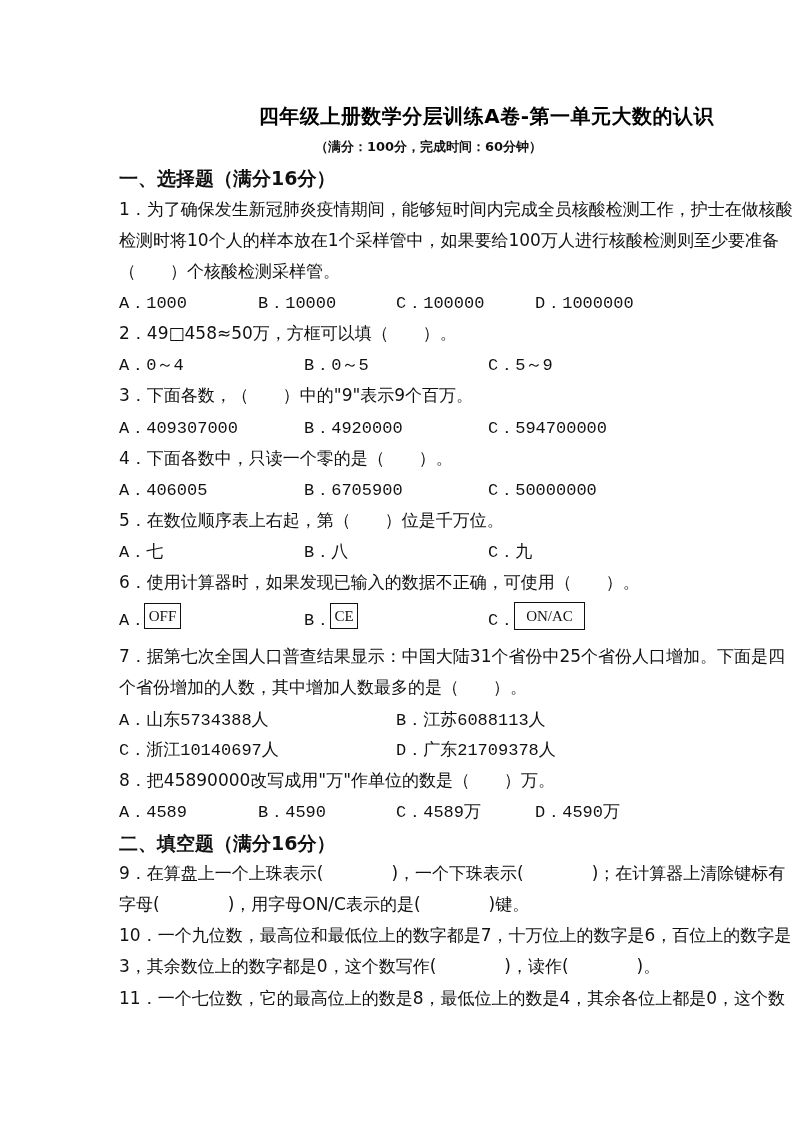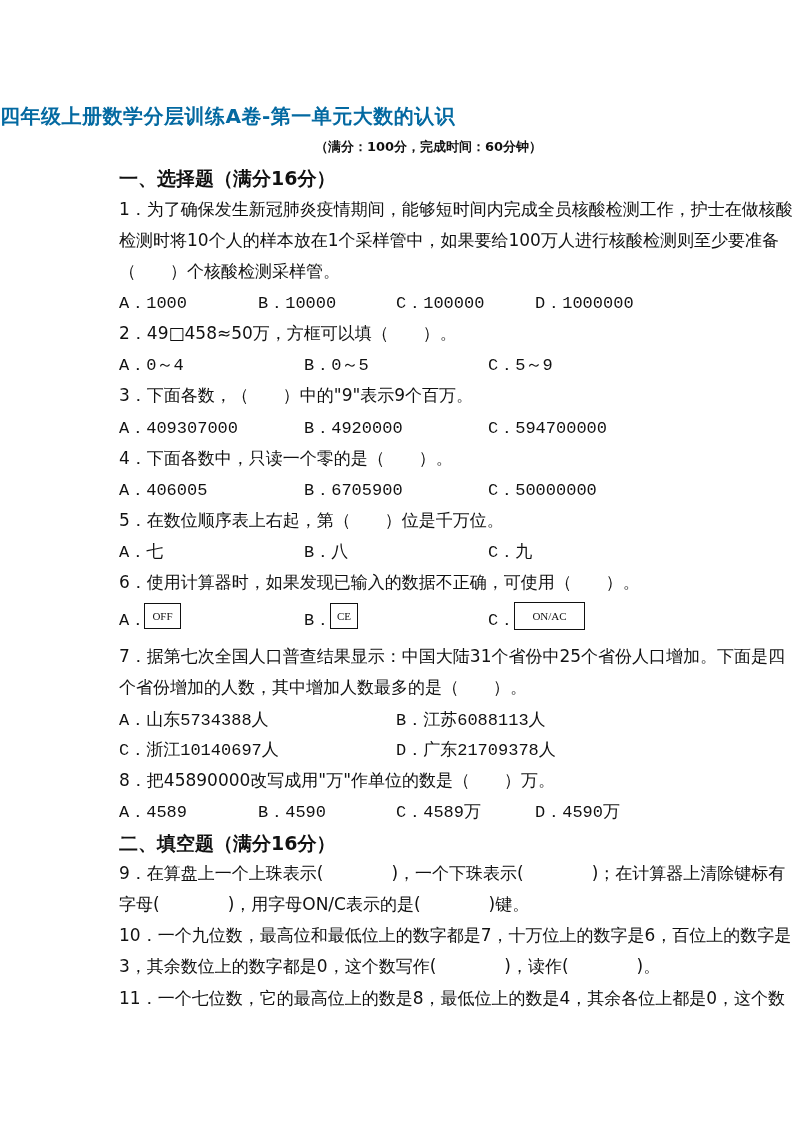--- a/index.html
+++ b/index.html
@@ -1,31 +1,31 @@
 <!DOCTYPE html>
 <html><head>
   <meta charset="utf-8">
   <style>
     html, body { margin: 0; padding: 0; background: #ffffff; }
     body { width: 793px; height: 1122px; position: relative; overflow: hidden;
       font-family: "DejaVu Serif", "Liberation Serif", serif; color: #111; }
     .page { position: absolute; left: 0; top: 0; width: 793px; height: 1122px; }
-    .title { position: absolute; top: 103px; left: 0; width: 714px; text-align: left;
-      color: #0369a1; font-size: 20px; font-weight: bold; letter-spacing: 0.5px;
+    .title { position: absolute; top: 103px; left: 0; width: 714px; text-align: right;
+      color: #000000; font-size: 20px; font-weight: bold; letter-spacing: 0.5px;
       font-family: "DejaVu Sans", "Liberation Sans", sans-serif; }
     .subtitle { position: absolute; top: 138px; left: 0; width: 793px; text-align: center;
       font-size: 13px; font-weight: bold; font-family: "DejaVu Sans", sans-serif; padding-left: 32px; }
     .section { position: absolute; left: 119px; font-size: 19px; font-weight: bold;
       font-family: "DejaVu Sans", sans-serif; }
     .line { position: absolute; left: 119px; font-size: 17px; white-space: nowrap;
       font-family: "DejaVu Sans", sans-serif; }
     .opt { position: absolute; font-size: 17px; white-space: nowrap;
       font-family: Liberation Mono, monospace; }
     .keybox { position: absolute; border: 1px solid #111; font-family: "Liberation Serif", serif;
-      font-size: 11px; text-align: center; line-height: 24px; }
+      font-size: 15px; text-align: center; line-height: 24px; }
   </style>
 </head>
 <body>
 
 <div class="page">
   <div class="title">四年级上册数学分层训练A卷-第一单元大数的认识</div>
   <div class="subtitle">（满分：100分，完成时间：60分钟）</div>
 
   <div class="section" style="top:166px">一、选择题（满分16分）</div>
 

